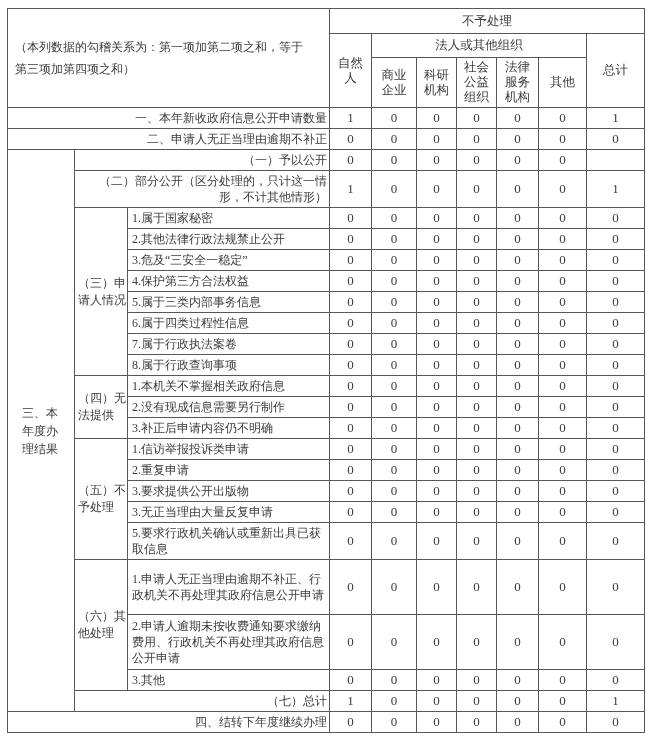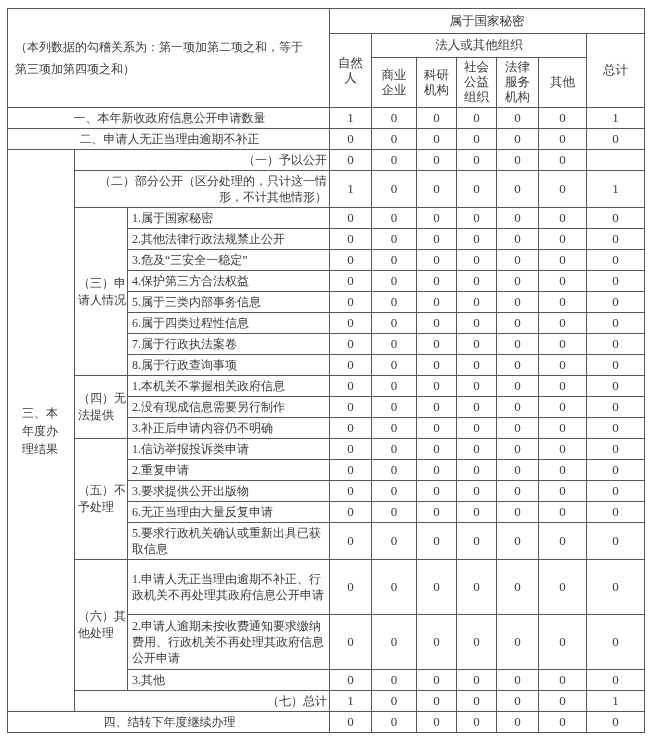--- a/index.html
+++ b/index.html
@@ -22,21 +22,21 @@
   tr.h2{height:37px;}
   tr.h3{height:55px;}
   tr.hh1{height:25px;}
   tr.hh2{height:24px;}
   tr.hh3{height:48px;}
   .hd{text-align:center;padding:2px 6px;font-size:12.5px;line-height:15px;}
   .note{vertical-align:middle;}
   .note .inner{width:292px;margin-left:5px;line-height:22px;word-break:break-all;}
   .vcell{padding:0;}
   .vcell .inner{width:38px;margin:17px auto;word-break:break-all;line-height:18px;}
-  .lbl{text-align:center;padding-left:4px;word-break:break-all;}
+  .lbl{text-align:right;padding-left:4px;word-break:break-all;}
   .sub{text-align:right;padding-left:9px;word-break:break-all;}
   .item{text-align:left;padding-left:4px;word-break:break-all;}
   .grp{text-align:left;padding:0 0 0 3px;word-break:break-all;line-height:17px;}
   .val{text-align:center;padding:0;font-size:13px;font-family:"Liberation Serif","DejaVu Serif",serif;}
 </style>
 </head>
 <body>
 
 <table>
   <colgroup>
@@ -50,21 +50,21 @@
       <col style="width:42px">
       <col style="width:48px">
       <col style="width:58px">
   </colgroup>
   <tbody>
 
     <tr class="hh1">
       <td class="note" colspan="3" rowspan="3">
           <div class="inner">（本列数据的勾稽关系为：第一项加第二项之和，等于第三项加第四项之和）</div>
         </td>
-      <td class="hd" colspan="7">属于国家秘密</td>
+      <td class="hd" colspan="7">不予处理</td>
     </tr>
     <tr class="hh2">
       <td class="hd" rowspan="2">自然人</td>
       <td class="hd" colspan="5">法人或其他组织</td>
       <td class="hd" rowspan="2">总计</td>
     </tr>
     <tr class="hh3">
       <td class="hd">商业企业</td>
       <td class="hd">科研机构</td>
       <td class="hd">社会公益组织</td>
@@ -258,21 +258,21 @@
       <td class="item">3.要求提供公开出版物</td>
       <td class="val">0</td>
       <td class="val">0</td>
       <td class="val">0</td>
       <td class="val">0</td>
       <td class="val">0</td>
       <td class="val">0</td>
       <td class="val">0</td>
     </tr>
     <tr>
-      <td class="item">6.无正当理由大量反复申请</td>
+      <td class="item">3.无正当理由大量反复申请</td>
       <td class="val">0</td>
       <td class="val">0</td>
       <td class="val">0</td>
       <td class="val">0</td>
       <td class="val">0</td>
       <td class="val">0</td>
       <td class="val">0</td>
     </tr>
     <tr class="h2">
       <td class="item">5.要求行政机关确认或重新出具已获取信息</td>

